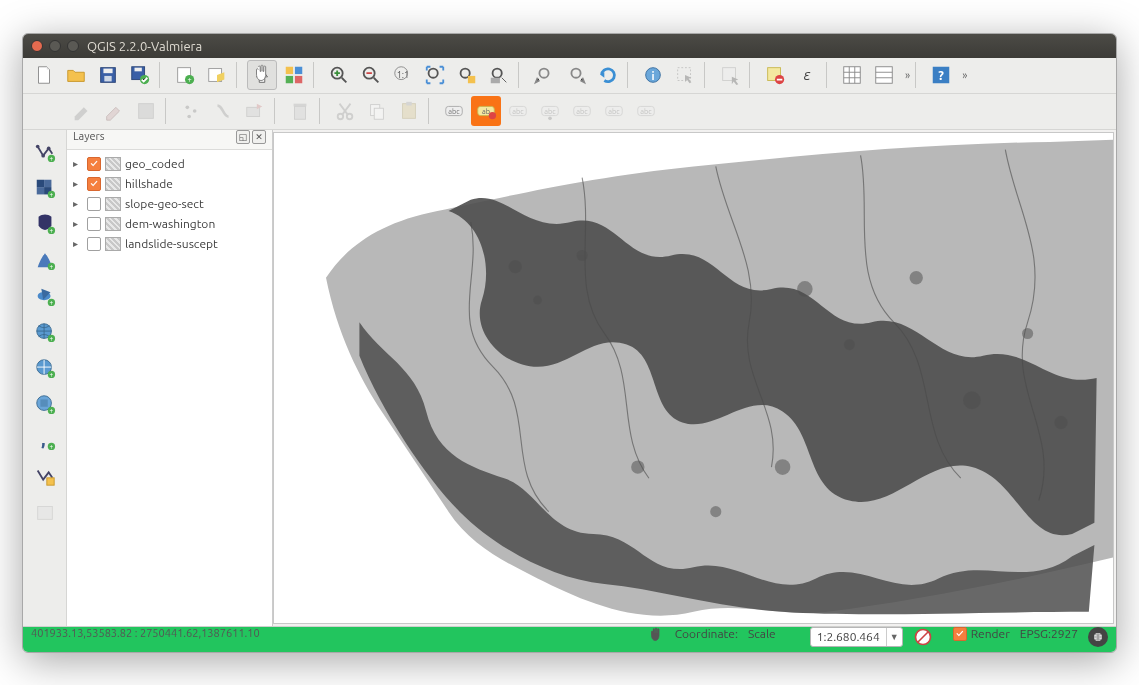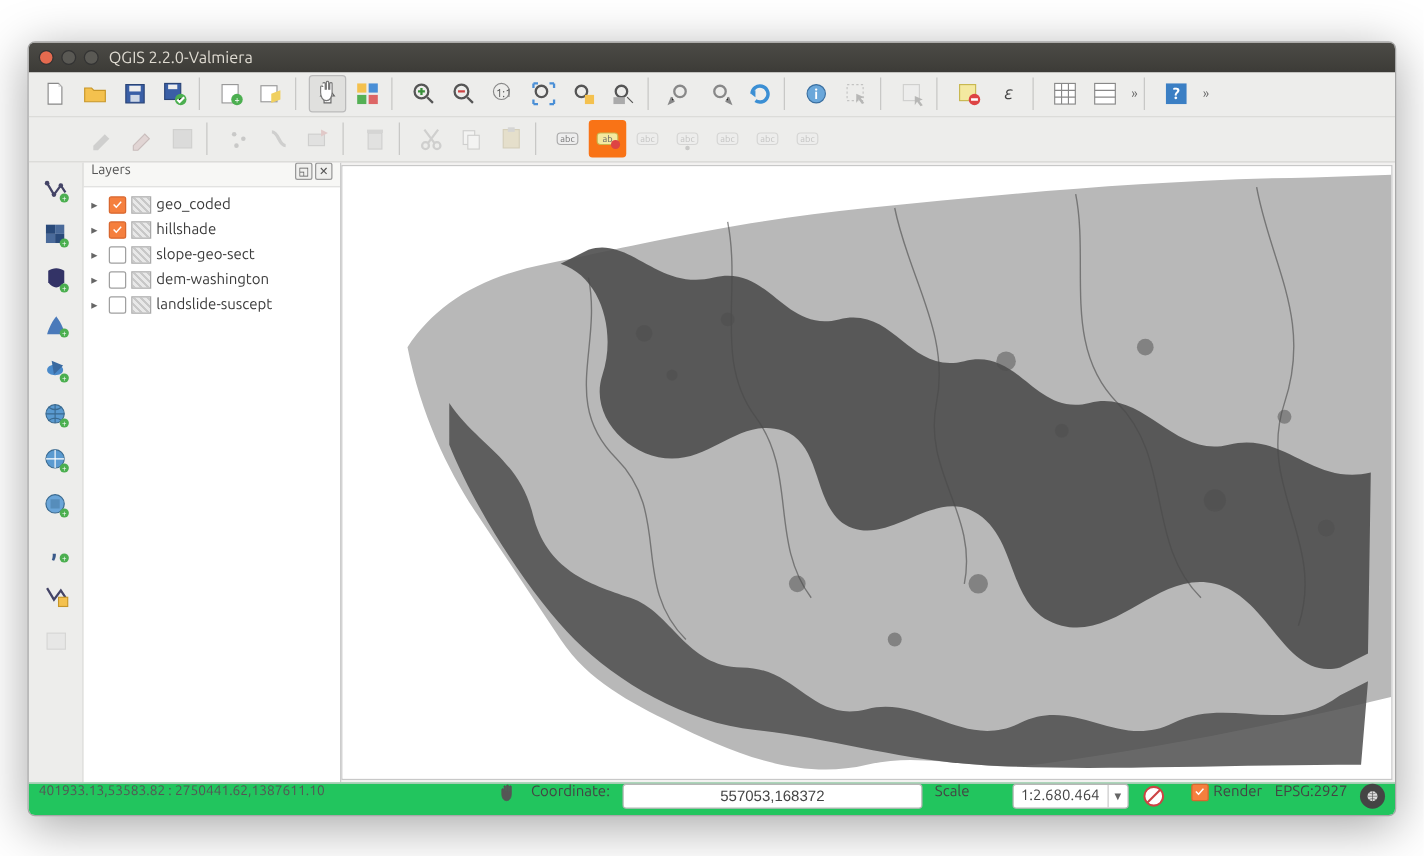--- a/index.html
+++ b/index.html
@@ -612,21 +612,20 @@
 
   <div class="statusbar">
     <span class="extent">401933.13,53583.82 : 2750441.62,1387611.10</span>
     <span class="flex"></span>
     <span style="cursor:pointer;">
       <svg width="18" height="18" viewBox="0 0 24 24">
           <path fill="#555" d="M8 3c0-1 2-1 2 0v5h1V2c0-1 2-1 2 0v6h1V3c0-1 2-1 2 0v8c0 4-2 7-5 7s-5-3-5-7V6c0-1 2-1 2 0" stroke="#555"></path>
         </svg>
     </span>
     <span class="lbl">Coordinate:</span>
-    <input class="coord-input" value="557053,168372" style="">
     <span class="lbl">Scale</span>
     <div class="scale-wrap">
       <span style="padding:0 6px;">1:2.680.464</span>
       <span class="arrowbtn">▼</span>
     </div>
     <span style="cursor:pointer;">
       <svg width="20" height="20" viewBox="0 0 24 24">
           <circle cx="12" cy="12" r="9" fill="#fff" stroke="#c44" stroke-width="2"></circle>
           <path stroke="#c44" stroke-width="2" d="M6 18L18 6"></path>
         </svg>

